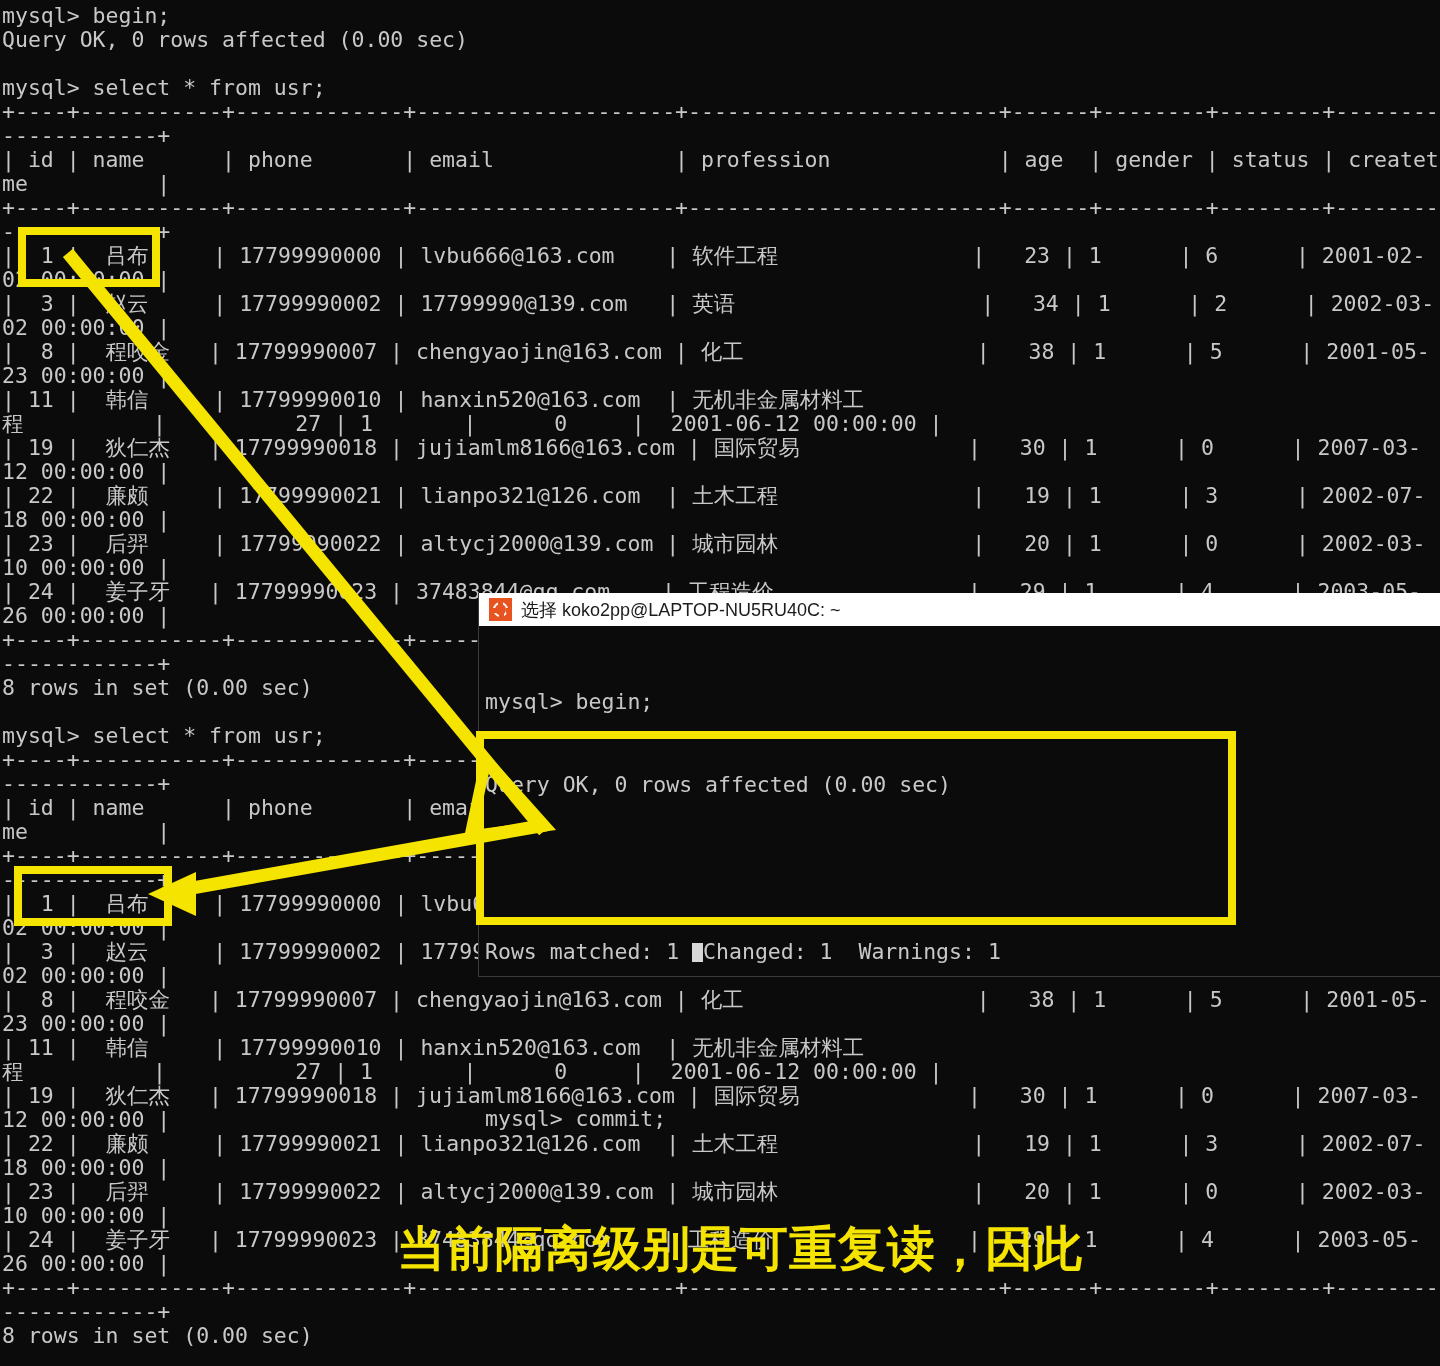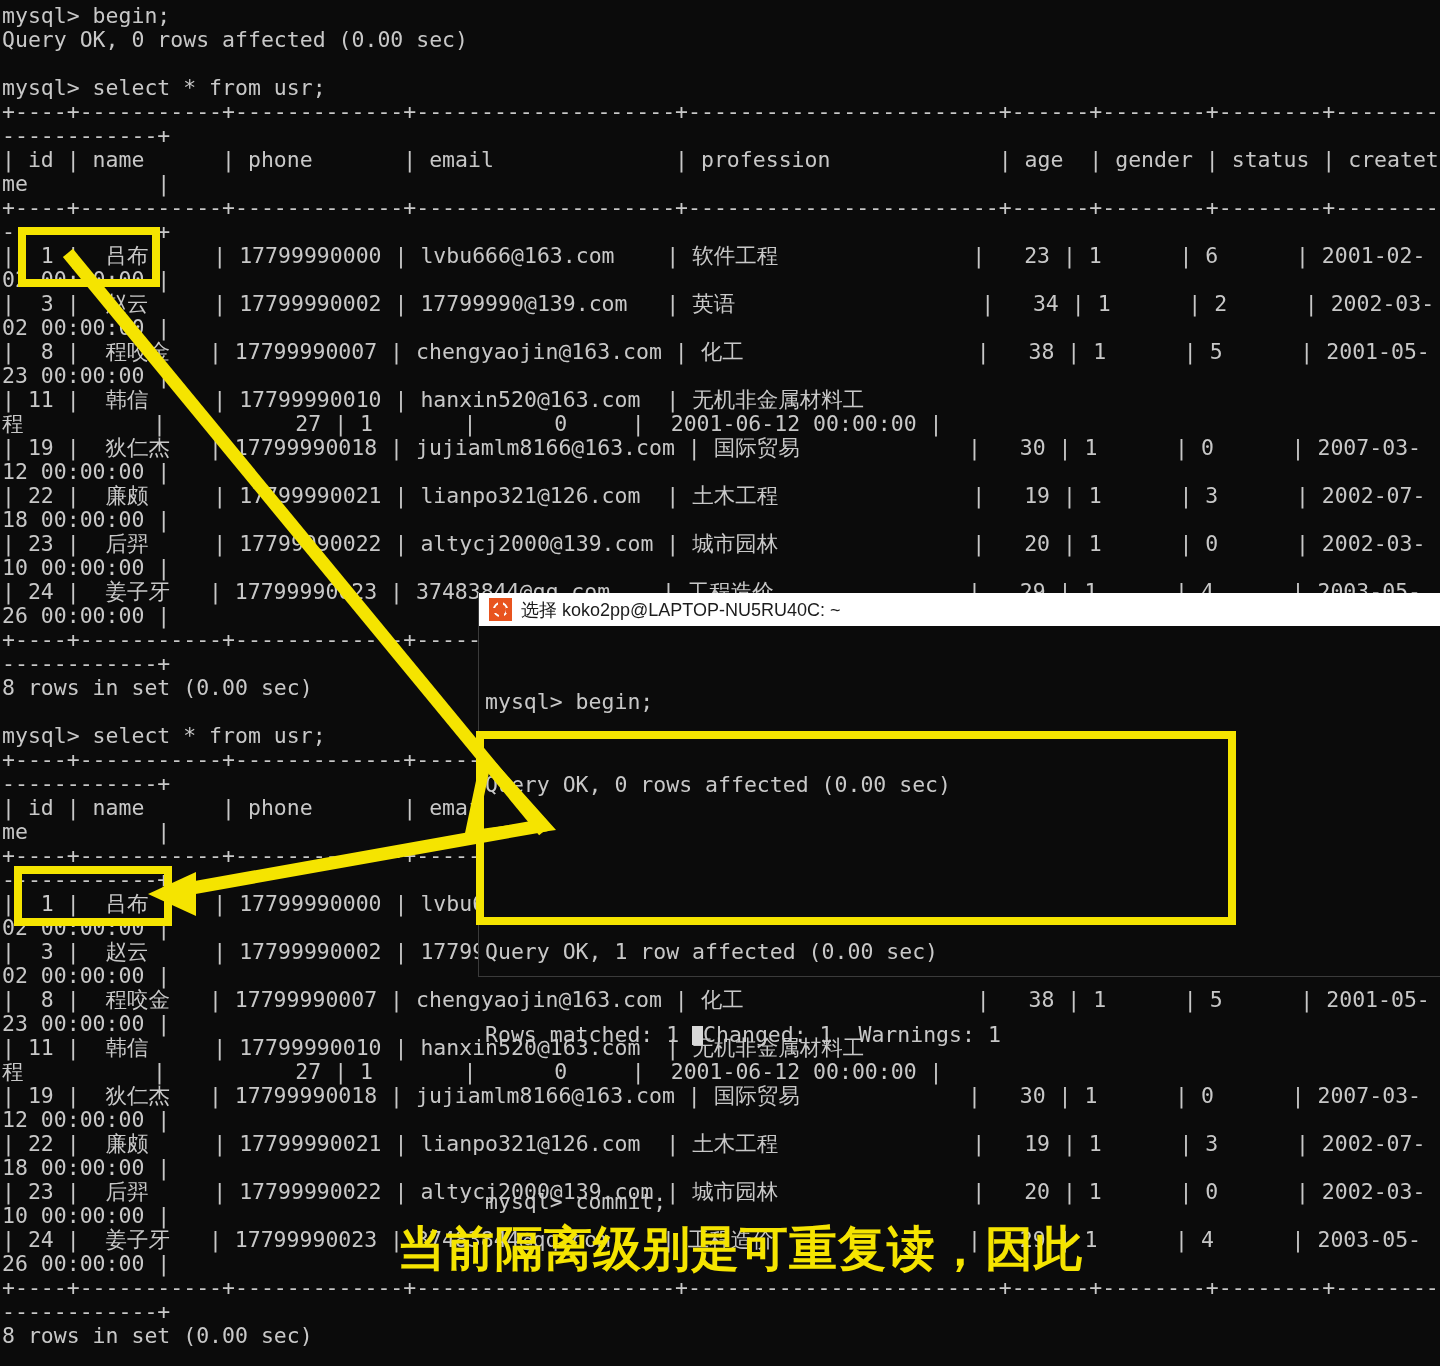--- a/index.html
+++ b/index.html
@@ -151,21 +151,20 @@
 
 <div id="popup-window">
   <div id="popup-titlebar">
     <span class="ubuntu-icon"></span>
     <span class="title-text">选择 koko2pp@LAPTOP-NU5RU40C: ~</span>
   </div>
   <div id="popup-body">
     <span class="pln">mysql&gt; begin;</span>
     <span class="pln">Query OK, 0 rows affected (0.00 sec)</span>
     <span class="pln">&nbsp;</span>
-    <span class="pln">Query OK, 1 row affected (0.00 sec)</span>
     <span class="pln"><span>Rows matched: 1 </span><span class="cursor-block"></span><span>Changed: 1  Warnings: 1</span></span>
     <span class="pln">&nbsp;</span>
     <span class="pln">mysql&gt; commit;</span>
     
     
     
   </div>
 </div>
 
 <div class="hl-box" id="hl-box-top"></div>

